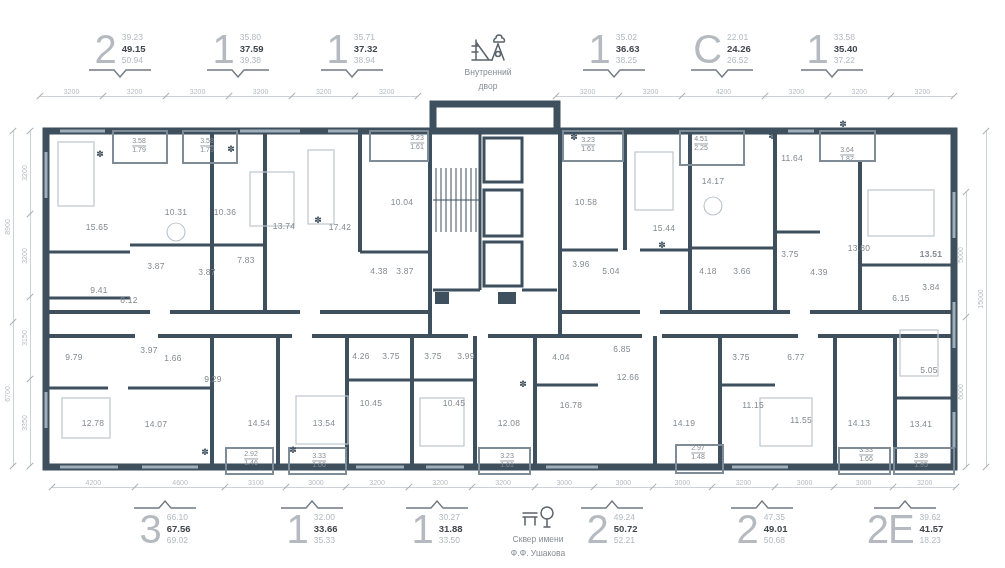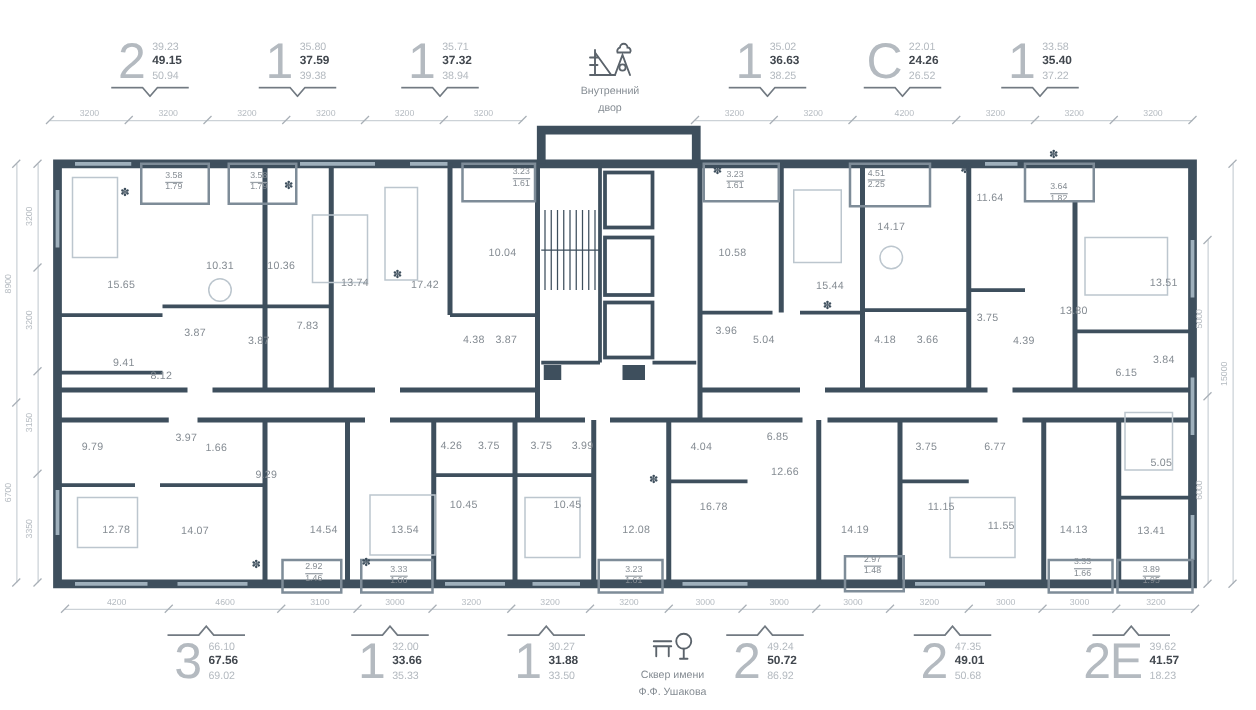--- a/index.html
+++ b/index.html
@@ -214,21 +214,21 @@
       <span class="room-label" style="left: 664px; top: 228px;">15.44</span>
       <span class="room-label" style="left: 581px; top: 264px;">3.96</span>
       <span class="room-label" style="left: 611px; top: 271px;">5.04</span>
       <span class="room-label" style="left: 713px; top: 181px;">14.17</span>
       <span class="room-label" style="left: 708px; top: 271px;">4.18</span>
       <span class="room-label" style="left: 742px; top: 271px;">3.66</span>
       <span class="room-label" style="left: 790px; top: 254px;">3.75</span>
       <span class="room-label" style="left: 819px; top: 272px;">4.39</span>
       <span class="room-label" style="left: 792px; top: 158px;">11.64</span>
       <span class="room-label" style="left: 859px; top: 203px; margin-top: 45px;">13.80</span>
-      <span class="room-label" style="left: 931px; top: 226px;">13.51</span>
+      <span class="room-label" style="left: 931px; top: 254px; font-weight: bold;">13.51</span>
       <span class="room-label" style="left: 931px; top: 287px;">3.84</span>
       <span class="room-label" style="left: 901px; top: 298px;">6.15</span>
       <span class="room-label" style="left: 74px; top: 357px;">9.79</span>
       <span class="room-label" style="left: 149px; top: 350px;">3.97</span>
       <span class="room-label" style="left: 173px; top: 358px;">1.66</span>
       <span class="room-label" style="left: 213px; top: 379px;">9.29</span>
       <span class="room-label" style="left: 93px; top: 423px; text-align: right;">12.78</span>
       <span class="room-label" style="left: 156px; top: 424px;">14.07</span>
       <span class="room-label" style="left: 259px; top: 423px;">14.54</span>
       <span class="room-label" style="left: 324px; top: 423px;">13.54</span>
@@ -398,21 +398,21 @@
       </div>
       <div class="unit bottom" style="left: 557px;">
         <div class="brace"><svg width="64" height="9" viewBox="0 0 64 9">
             <path d="M1,8 H26 L32,1 L38,8 H63" fill="none" stroke="#727a82" stroke-width="1.4"></path>
           </svg></div>
         <div class="unit-row">
           <span class="unit-type">2</span>
           <span class="unit-vals">
             <span>49.24</span>
             <span class="mid">50.72</span>
-            <span>86.92</span>
+            <span>52.21</span>
           </span>
         </div>
       </div>
       <div class="unit bottom" style="left: 707px;">
         <div class="brace"><svg width="64" height="9" viewBox="0 0 64 9">
             <path d="M1,8 H26 L32,1 L38,8 H63" fill="none" stroke="#727a82" stroke-width="1.4"></path>
           </svg></div>
         <div class="unit-row">
           <span class="unit-type">2</span>
           <span class="unit-vals">

